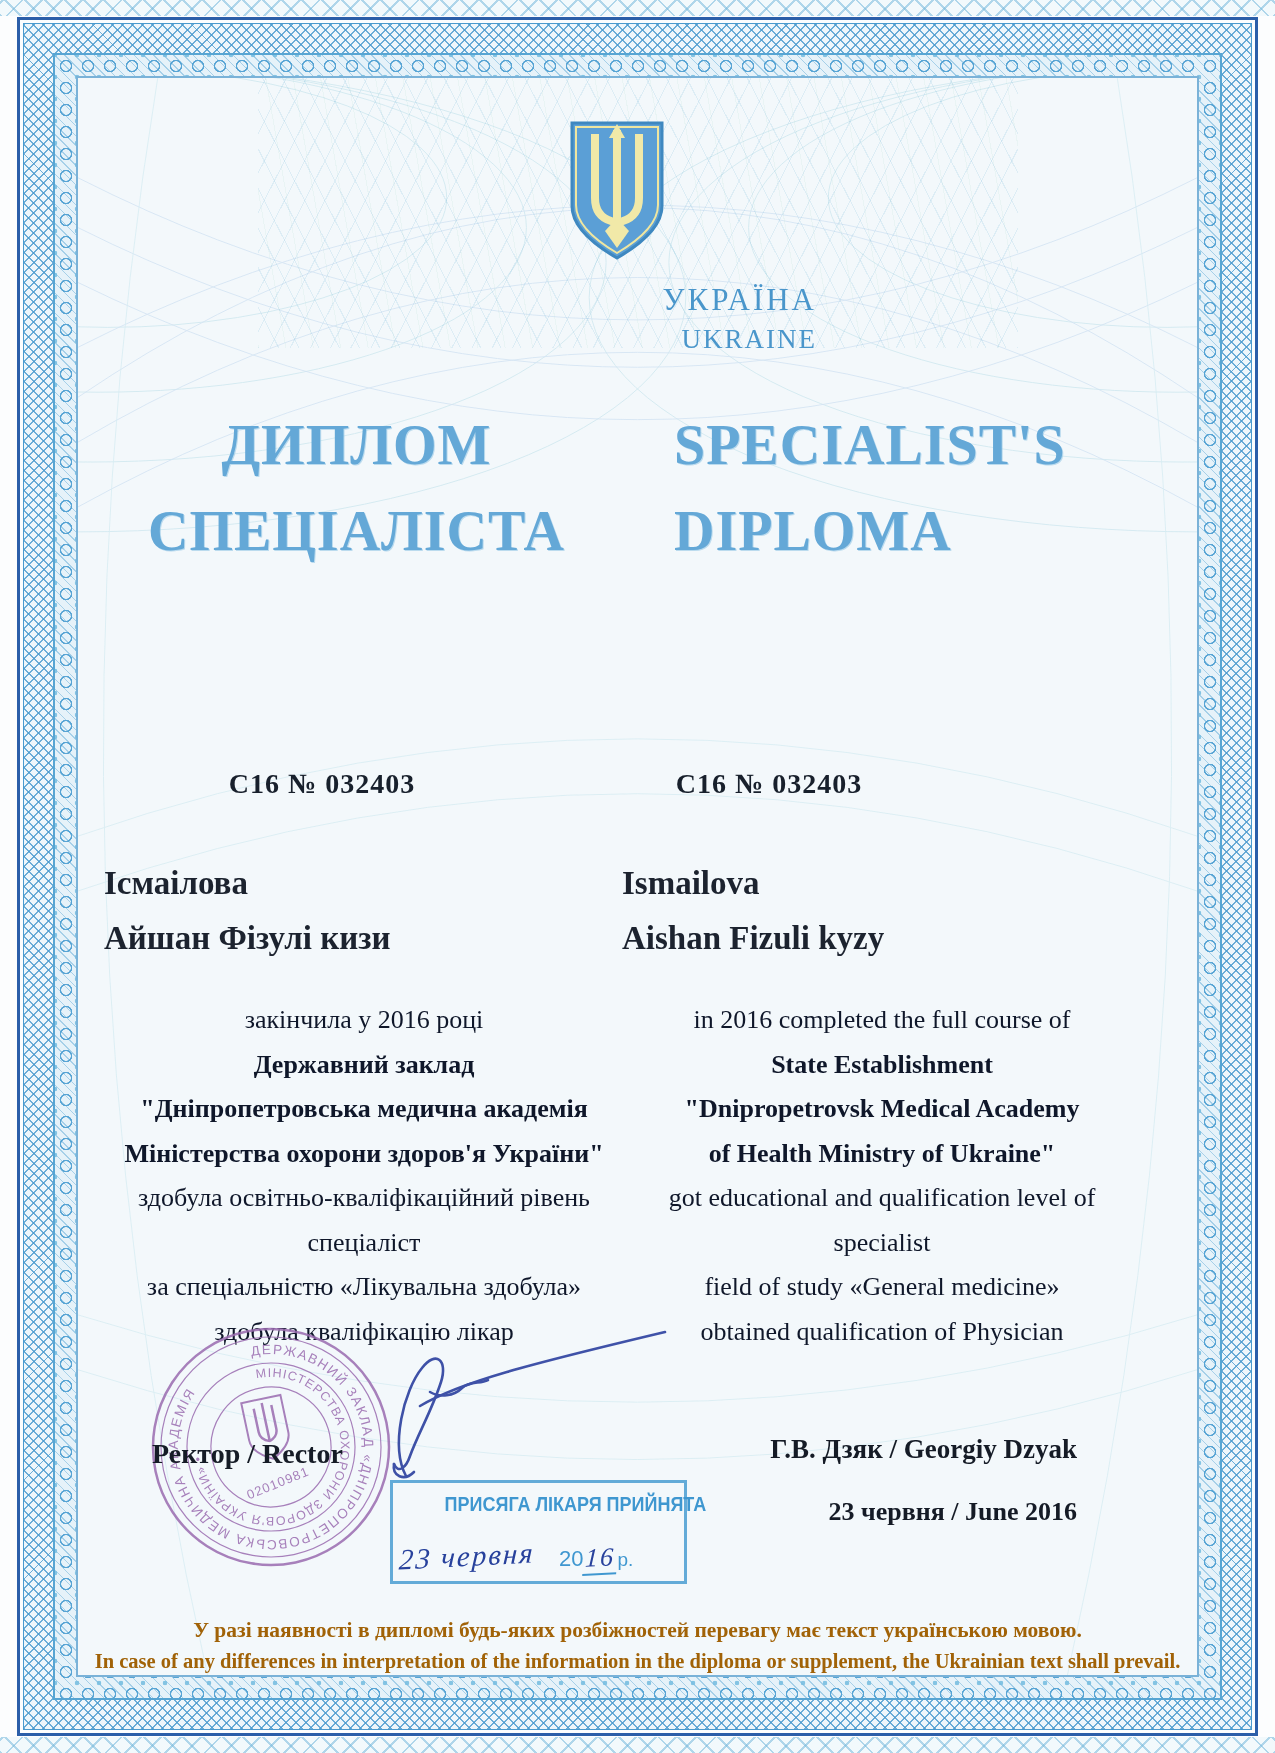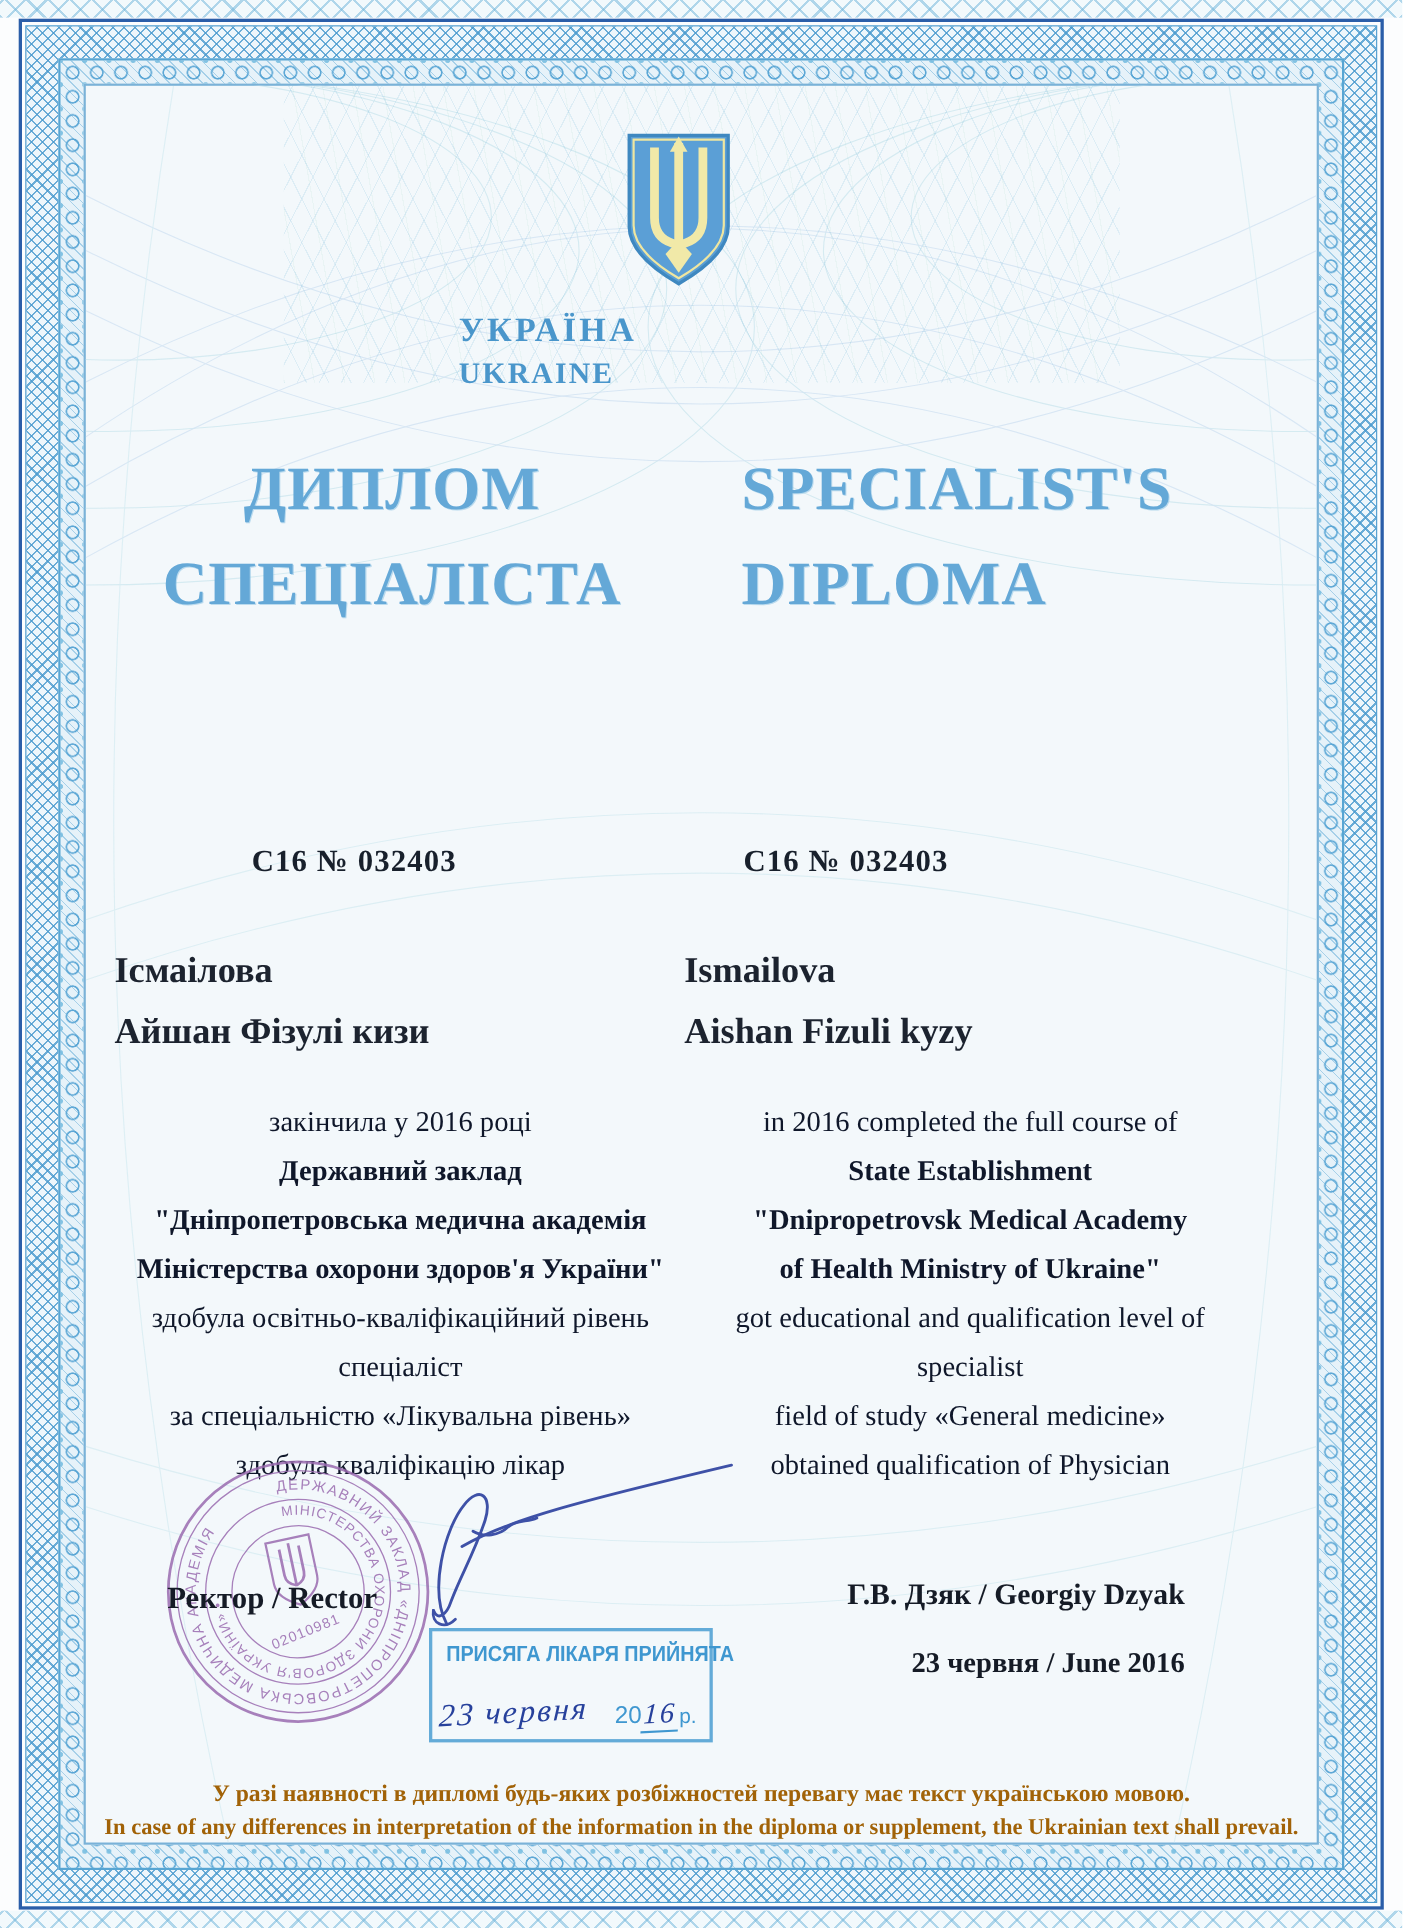--- a/index.html
+++ b/index.html
@@ -42,21 +42,21 @@
   .guilloche{position:absolute;inset:0;width:100%;height:100%;}
   .mesh{
     position:absolute;left:180px;top:0;width:760px;height:270px;opacity:.6;
     background:
       repeating-linear-gradient(63deg, rgba(130,190,220,.32) 0 1px, transparent 1px 18px),
       repeating-linear-gradient(-63deg, rgba(130,190,220,.32) 0 1px, transparent 1px 18px),
       repeating-linear-gradient(80deg, rgba(150,205,190,.18) 0 1px, transparent 1px 27px);
   }
   
   .coat{position:absolute;left:487px;top:40px;}
-  .country{position:absolute;left:339px;width:400px;text-align:left;font-weight:bold;color:#4a96cb;}
+  .country{position:absolute;left:339px;width:400px;text-align:right;font-weight:normal;color:#4a96cb;}
   .country.uk{top:204px;font-size:31px;letter-spacing:3px;}
   .country.en{top:246px;font-size:27px;letter-spacing:2px;}
   
   .big-title{
     position:absolute;top:324px;font-size:56px;font-weight:bold;color:#64a8d7;
     letter-spacing:1px;line-height:86px;white-space:nowrap;
     text-shadow:1px 1px 0 rgba(140,195,228,.55);
   }
   .big-title.uk{left:6px;width:545px;text-align:center;}
   .big-title.en{left:596px;text-align:left;}
@@ -77,20 +77,21 @@
   .rector-label{position:absolute;left:74px;top:1360px;font-size:28px;font-weight:bold;color:#151b26;white-space:nowrap;}
   .sign-right{position:absolute;right:120px;top:1356px;text-align:right;color:#151b26;}
   .sign-right .nm{font-size:27px;font-weight:bold;white-space:nowrap;}
   .sign-right .dt{font-size:26px;font-weight:bold;margin-top:32px;white-space:nowrap;}
   .seal{position:absolute;left:54px;top:1230px;opacity:.85;transform:rotate(-12deg);}
   .signature{position:absolute;left:282px;top:1246px;}
   
   .oath-box{
     position:absolute;left:312px;top:1402px;width:252px;height:98px;
     border:3px solid rgba(63,151,208,.8);
+    padding-left:39px;
   }
   .oath-title{
     margin-top:10px;text-align:center;color:#3f97d0;
     font-family:"Liberation Sans","DejaVu Sans",sans-serif;font-weight:bold;font-size:20px;
     transform:scaleX(.9);white-space:nowrap;
   }
   .oath-row{position:absolute;left:6px;bottom:6px;right:4px;display:flex;align-items:baseline;white-space:nowrap;}
   .hand{font-style:italic;color:#27419c;letter-spacing:2px;transform:rotate(-3deg) skewX(-6deg);}
   .oath-row .hand-date{font-size:29px;}
   .oath-row .yr-prefix{margin-left:24px;color:#3f97d0;font-family:"Liberation Sans",sans-serif;font-size:22px;}
@@ -184,21 +185,21 @@
       <div>Aishan Fizuli kyzy</div>
     </div>
 
     <div class="body-block uk">
       <div>закінчила у 2016 році</div>
       <div class="b">Державний заклад</div>
       <div class="b">"Дніпропетровська медична академія</div>
       <div class="b">Міністерства охорони здоров'я України"</div>
       <div>здобула освітньо-кваліфікаційний рівень</div>
       <div>спеціаліст</div>
-      <div>за спеціальністю «Лікувальна рівень»</div>
+      <div>за спеціальністю «Лікувальна здобула»</div>
       <div>здобула кваліфікацію лікар</div>
     </div>
     <div class="body-block en">
       <div>in 2016 completed the full course of</div>
       <div class="b">State Establishment</div>
       <div class="b">"Dnipropetrovsk Medical Academy</div>
       <div class="b">of Health Ministry of Ukraine"</div>
       <div>got educational and qualification level of</div>
       <div>specialist</div>
       <div>field of study «General medicine»</div>

